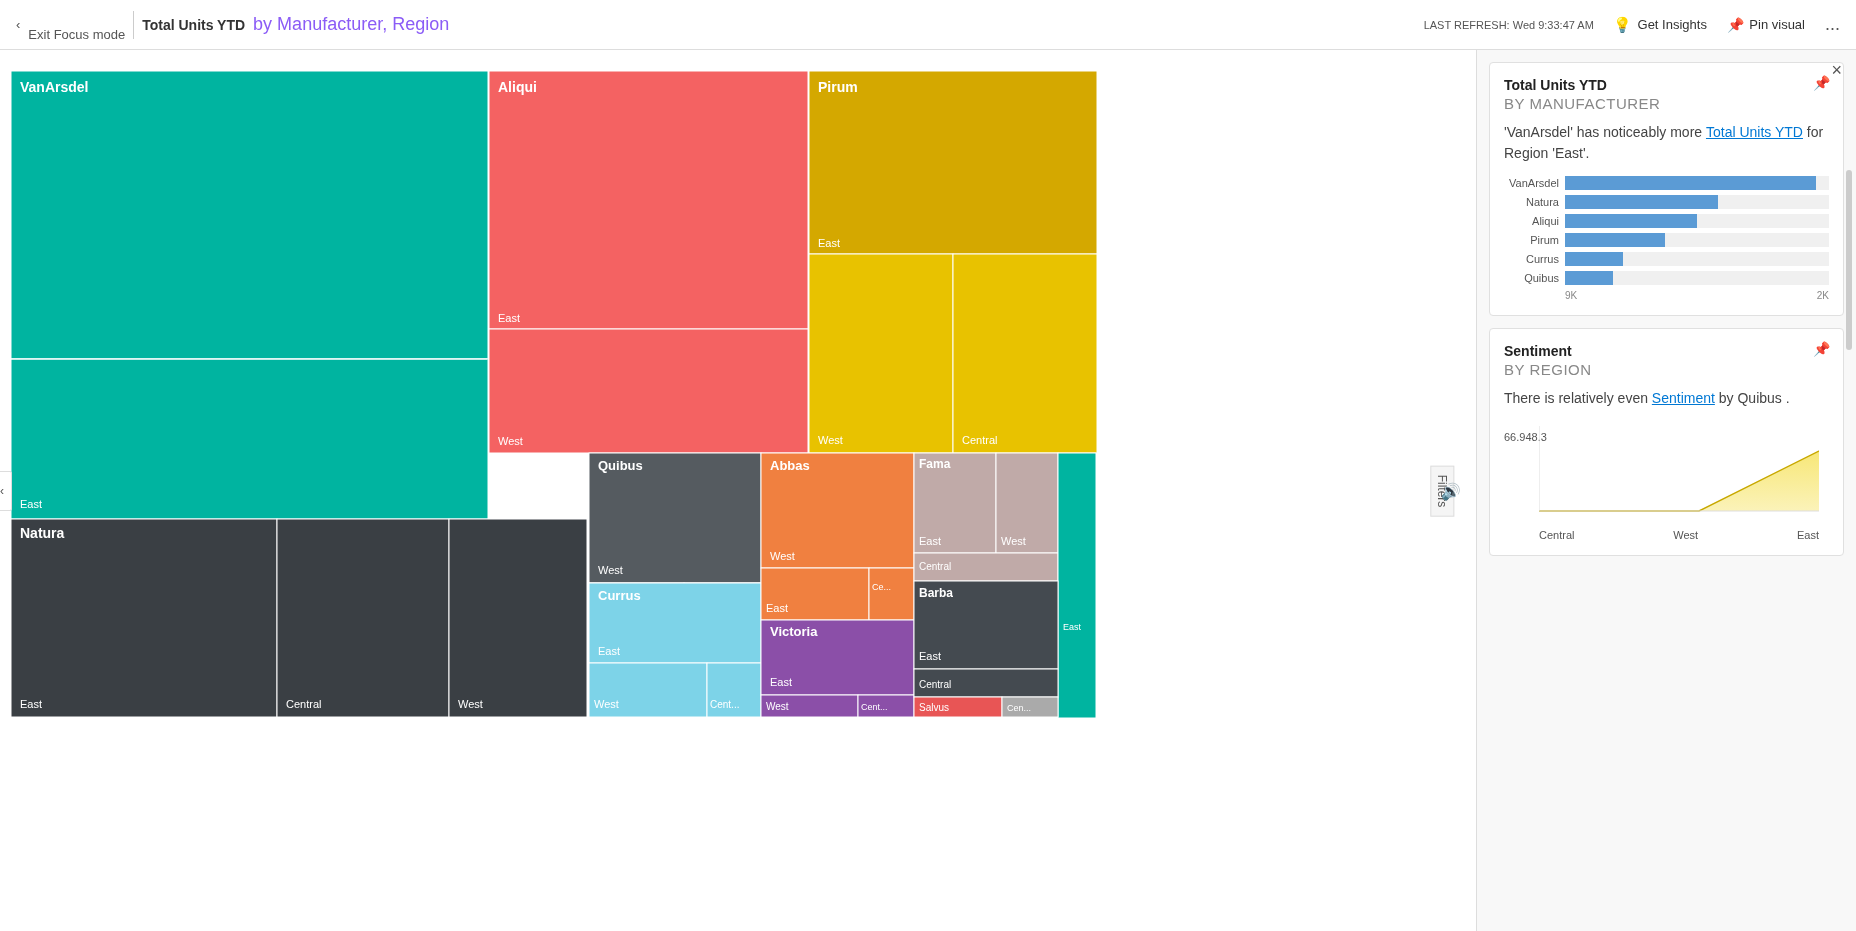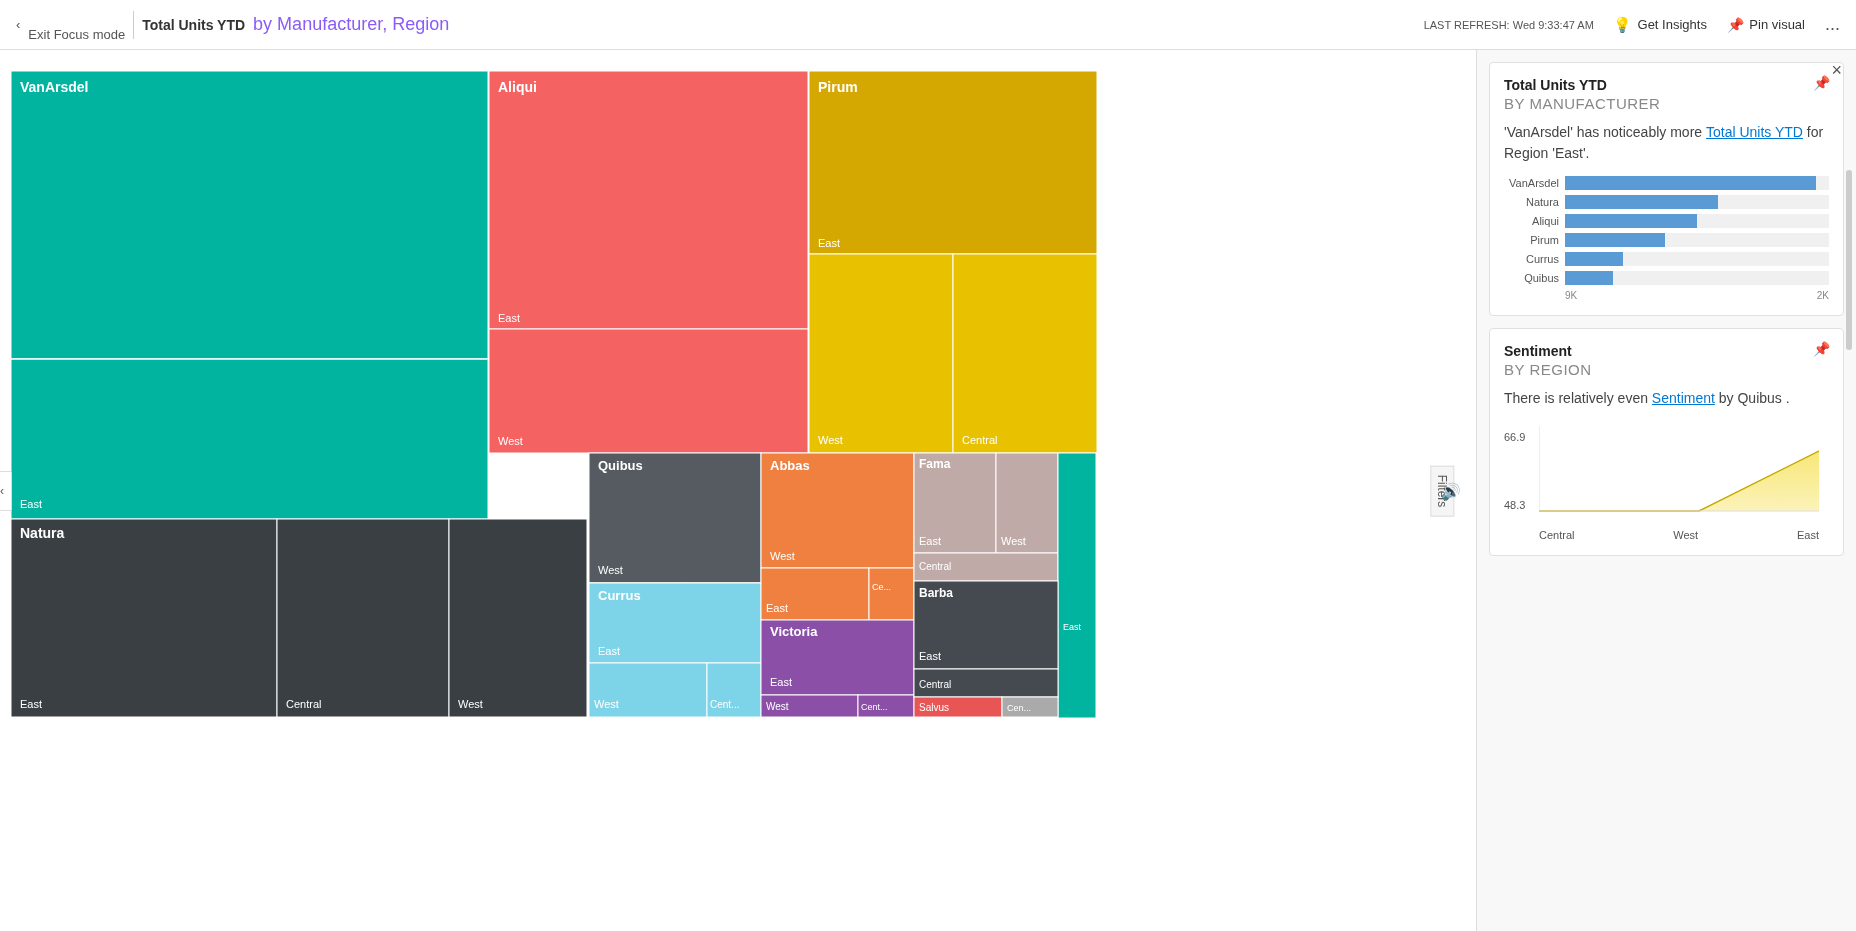--- a/index.html
+++ b/index.html
@@ -156,21 +156,21 @@
       width: 100%;
       height: 120px;
       position: relative;
       margin-top: 8px;
     }
     .sentiment-y-labels {
       position: absolute;
       left: 0;
       top: 10px;
       display: flex;
-      flex-direction: column;
+      flex-direction: row;
       justify-content: space-between;
       height: 80px;
       font-size: 11px;
       color: #555;
     }
     .sentiment-x-labels {
       position: absolute;
       bottom: 0;
       left: 30px;
       right: 0;

